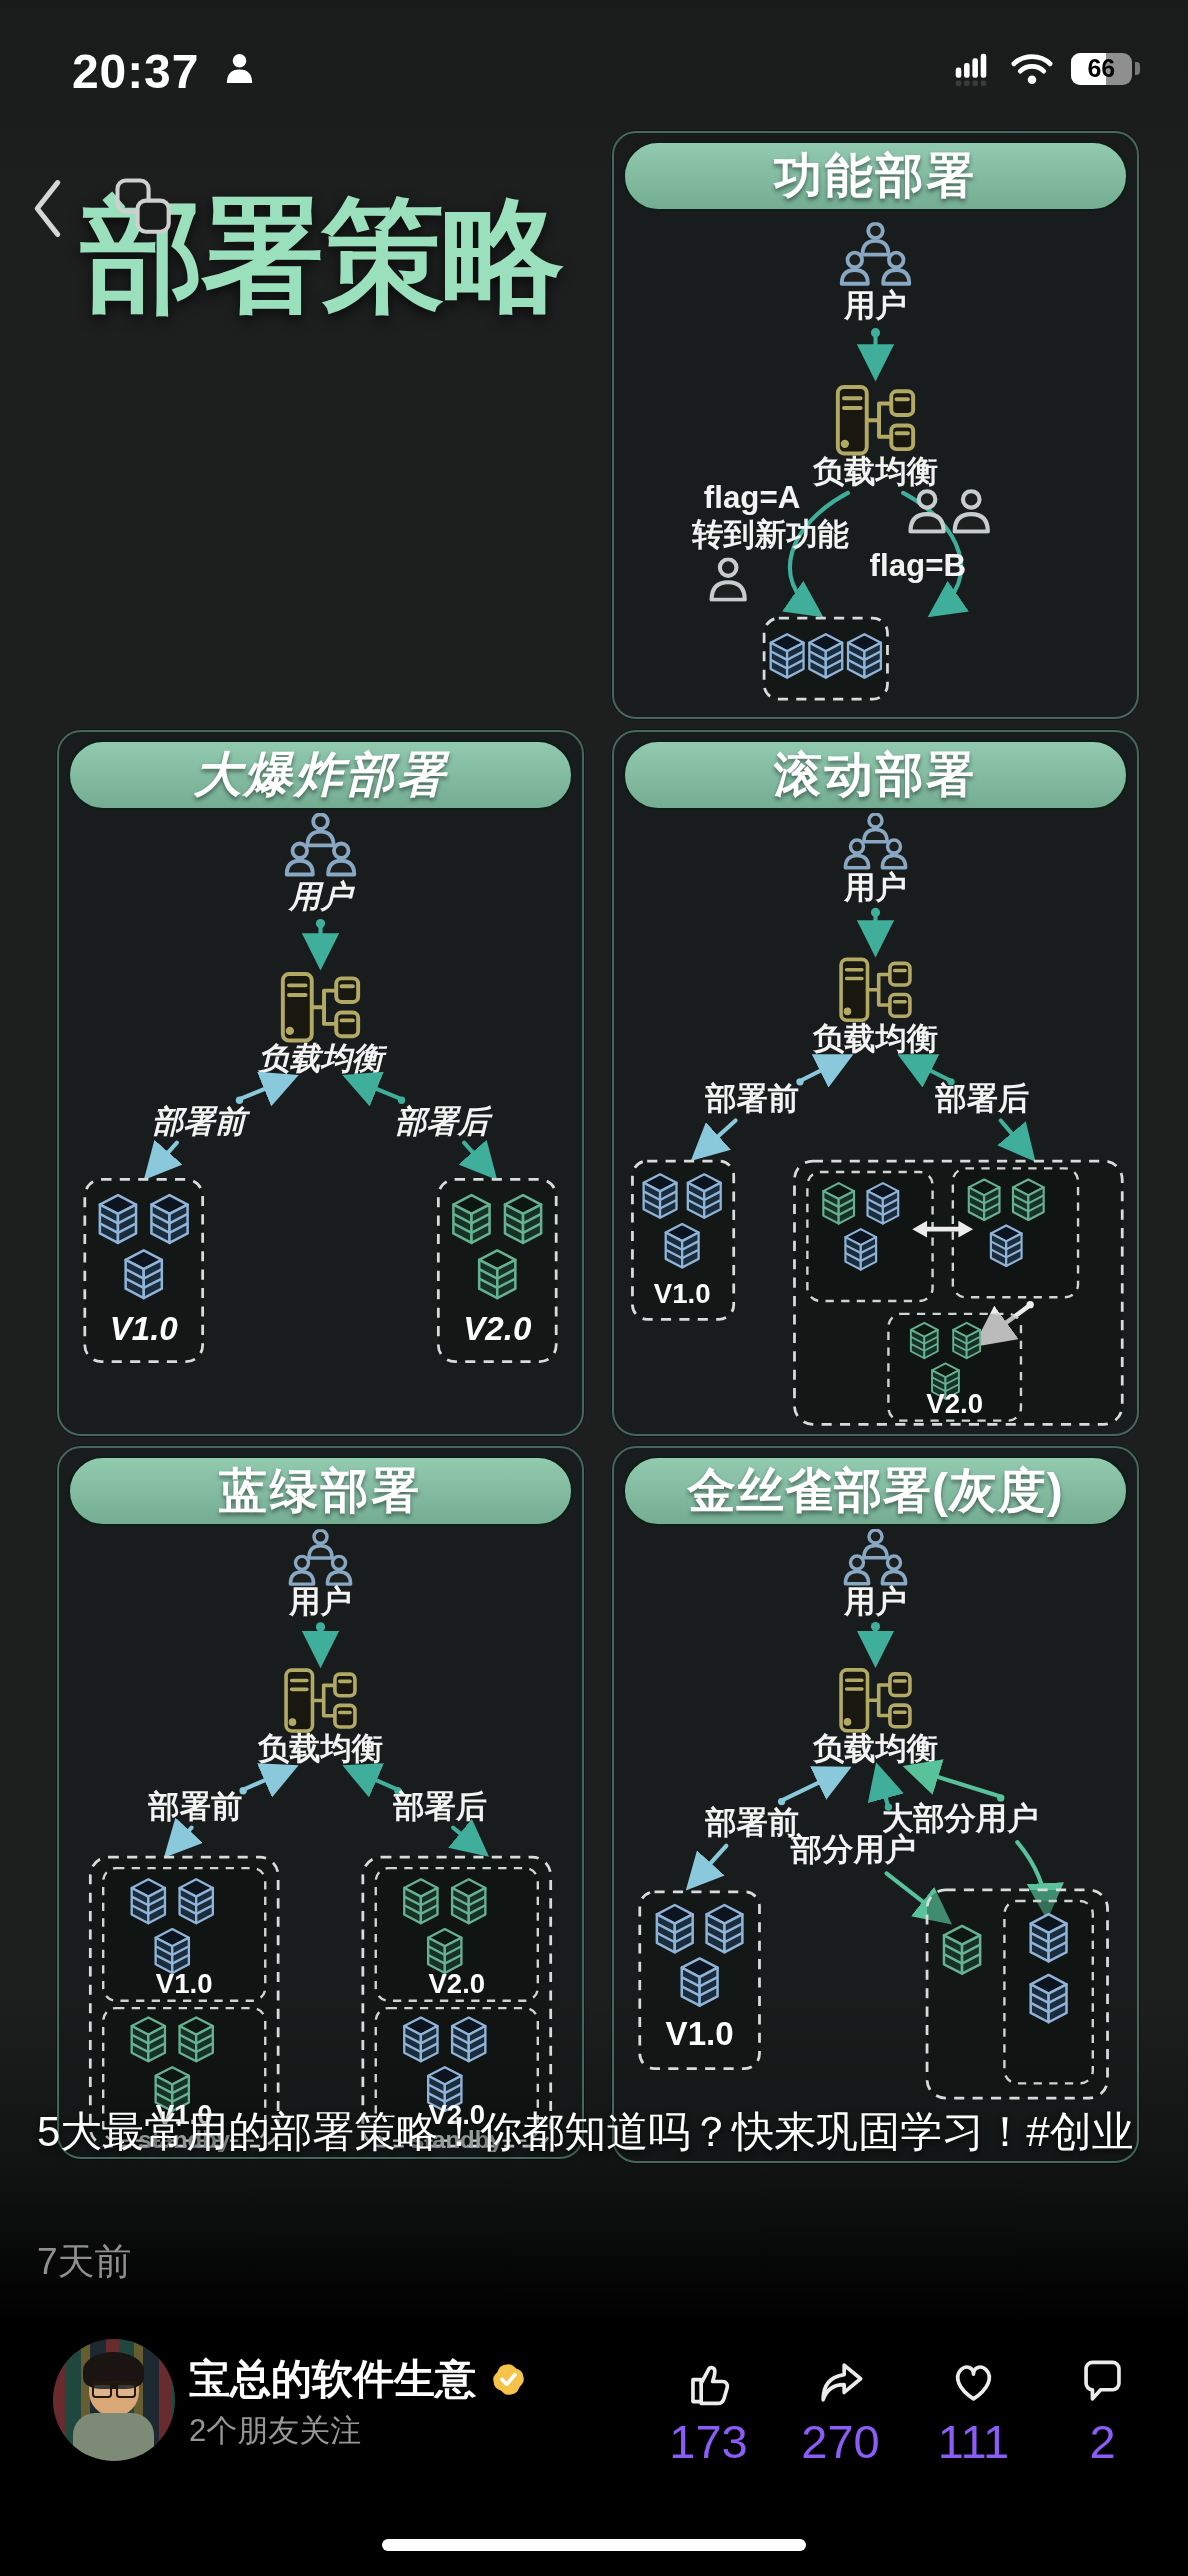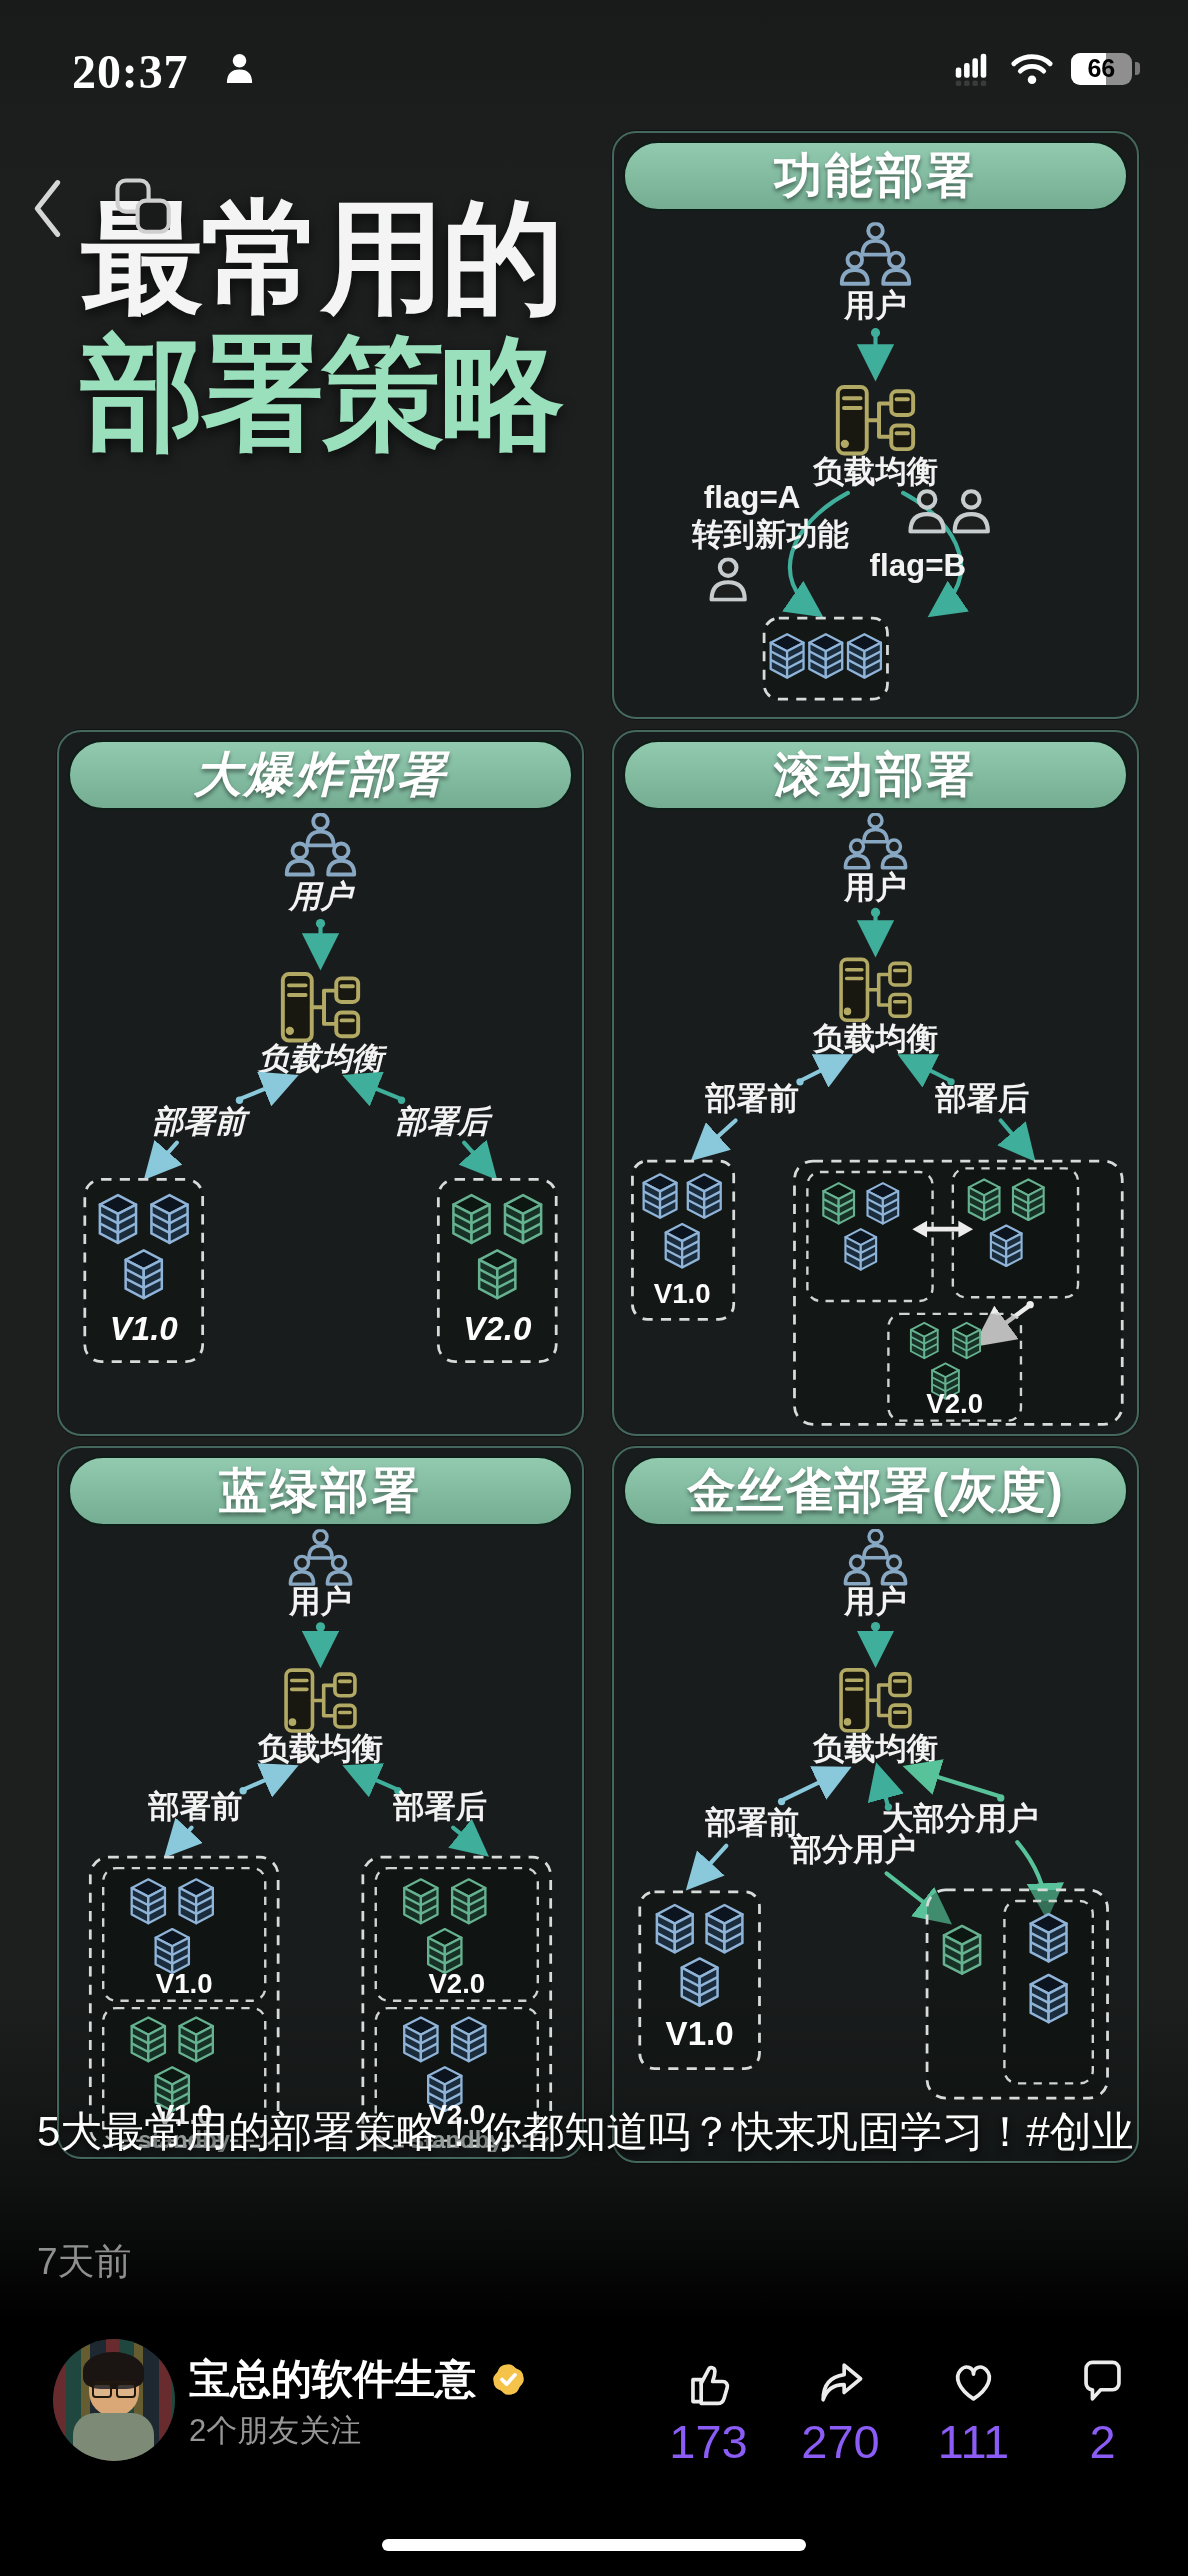--- a/index.html
+++ b/index.html
@@ -2,21 +2,21 @@
 <html style="font-size:14.7px"><head>
 <meta charset="utf-8">
 <style>
   html,body{margin:0;padding:0;background:#000;}
   body{width:1188px;height:2576px;position:relative;overflow:hidden;
        font-family:"Liberation Sans","DejaVu Sans",sans-serif;color:#fff;}
   .photo{position:absolute;left:0;top:0;width:1188px;height:2322px;
          background:linear-gradient(180deg,#191a1a 0%,#1d1e1e 8%,#1d1e1e 86%,#101111 94%,#000 100%);}
   
   .statusbar{position:absolute;left:0;top:37px;width:1188px;height:74px;z-index:40;}
-  .sb-time{position:absolute;left:72px;top:7.4px;font-size:48px;font-weight:700;letter-spacing:0.9px;font-family:Liberation Serif, serif;}
+  .sb-time{position:absolute;left:72px;top:7.4px;font-size:48px;font-weight:700;letter-spacing:0.9px;}
   .sb-person{position:absolute;left:223px;top:14.7px;}
   .sb-right{position:absolute;right:48px;top:13px;display:flex;align-items:center;gap:16.6px;}
   .battery{position:relative;width:61px;height:32px;border-radius:9.2px;background:#8f8f8f;overflow:hidden;}
   .battery .fill{position:absolute;left:0;top:0;bottom:0;width:58%;background:#fff;}
   .battery .num{position:absolute;inset:0;display:flex;align-items:center;justify-content:center;
                 color:#000;font-size:25px;font-weight:700;}
   .bat-nub{width:4.6px;height:13px;background:#777;border-radius:0 3.7px 3.7px 0;margin-left:-13px;}
   
   .back{position:absolute;left:28px;top:177px;z-index:40;}
   .multiphoto{position:absolute;left:112px;top:175px;z-index:40;}
@@ -131,21 +131,20 @@
         <path d="M53 16 L28 29 L28 69 L53 56 Z" fill="#173126"></path>
         <path d="M3 29 L28 42 L53 29 M3 42 L28 55 L53 42" fill="none"></path>
       </g>
     </symbol>
   </defs>
 </svg>
 
 <div class="photo">
 
   <div class="title">
-    <div class="l2">最常用的</div>
     <div class="l3" style="color:#9be0bd">部署策略</div>
   </div>
 
   <section class="panel" style="left:612px;top:131px;width:523px;height:584px;">
     <div class="pill">功能部署</div>
     <svg class="diagram" style="top:87px" width="523" height="498" viewBox="0 0 568 540">
       <use href="#sym-users" x="244" y="2" width="80" height="72" class="u-users"></use>
       <text class="lbl" x="284" y="104">用户</text>
       <circle cx="284" cy="122" r="5" fill="#3fae9b"></circle>
         <path class="arr-t" d="M284 126 V166"></path>

